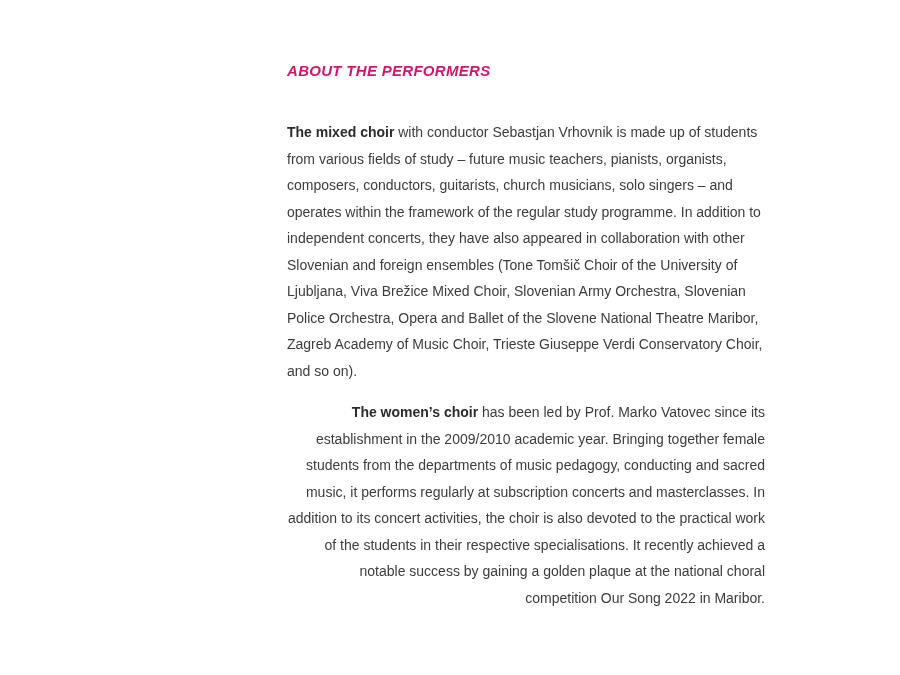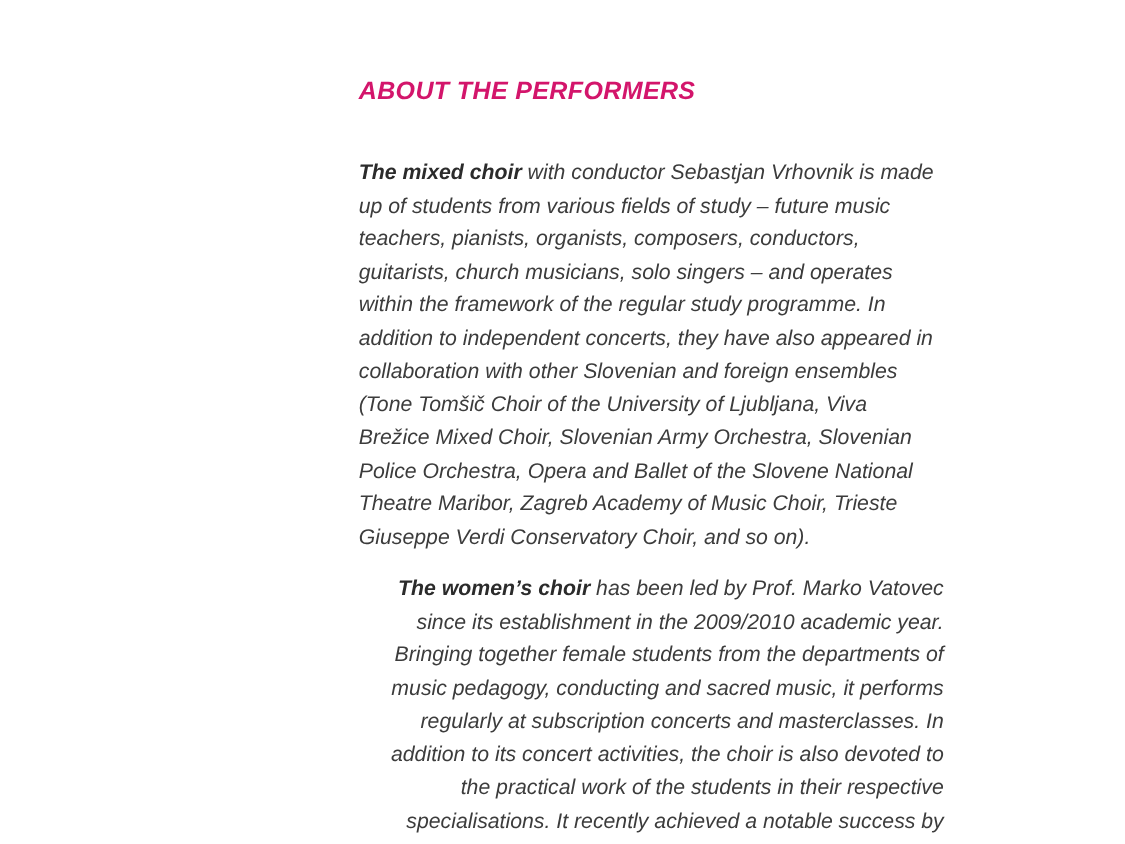--- a/index.html
+++ b/index.html
@@ -15,30 +15,29 @@
     font-family: "Liberation Sans", sans-serif;
   }
   .content {
     position: absolute;
     left: 287px;
     top: 62px;
     width: 480px;
   }
   .page-title {
     margin: 0 0 40px 0;
-    font-size: 20px;
+    font-size: 15px;
     font-weight: 700;
     font-style: italic;
     letter-spacing: 0.3px;
     color: #d3156b;
   }
   .para {
-    margin: 0 12px 15px 0;
-    font-size: 17px;
-    font-style: italic;
+    margin: 0 2px 15px 0;
+    font-size: 14px;
     line-height: 26.5px;
     color: #3c3c3c;
   }
   .para:last-child {
     margin-bottom: 0;
     text-align: right;
   }
   .para .lead {
     font-weight: 700;
     color: #2b2b2b;

